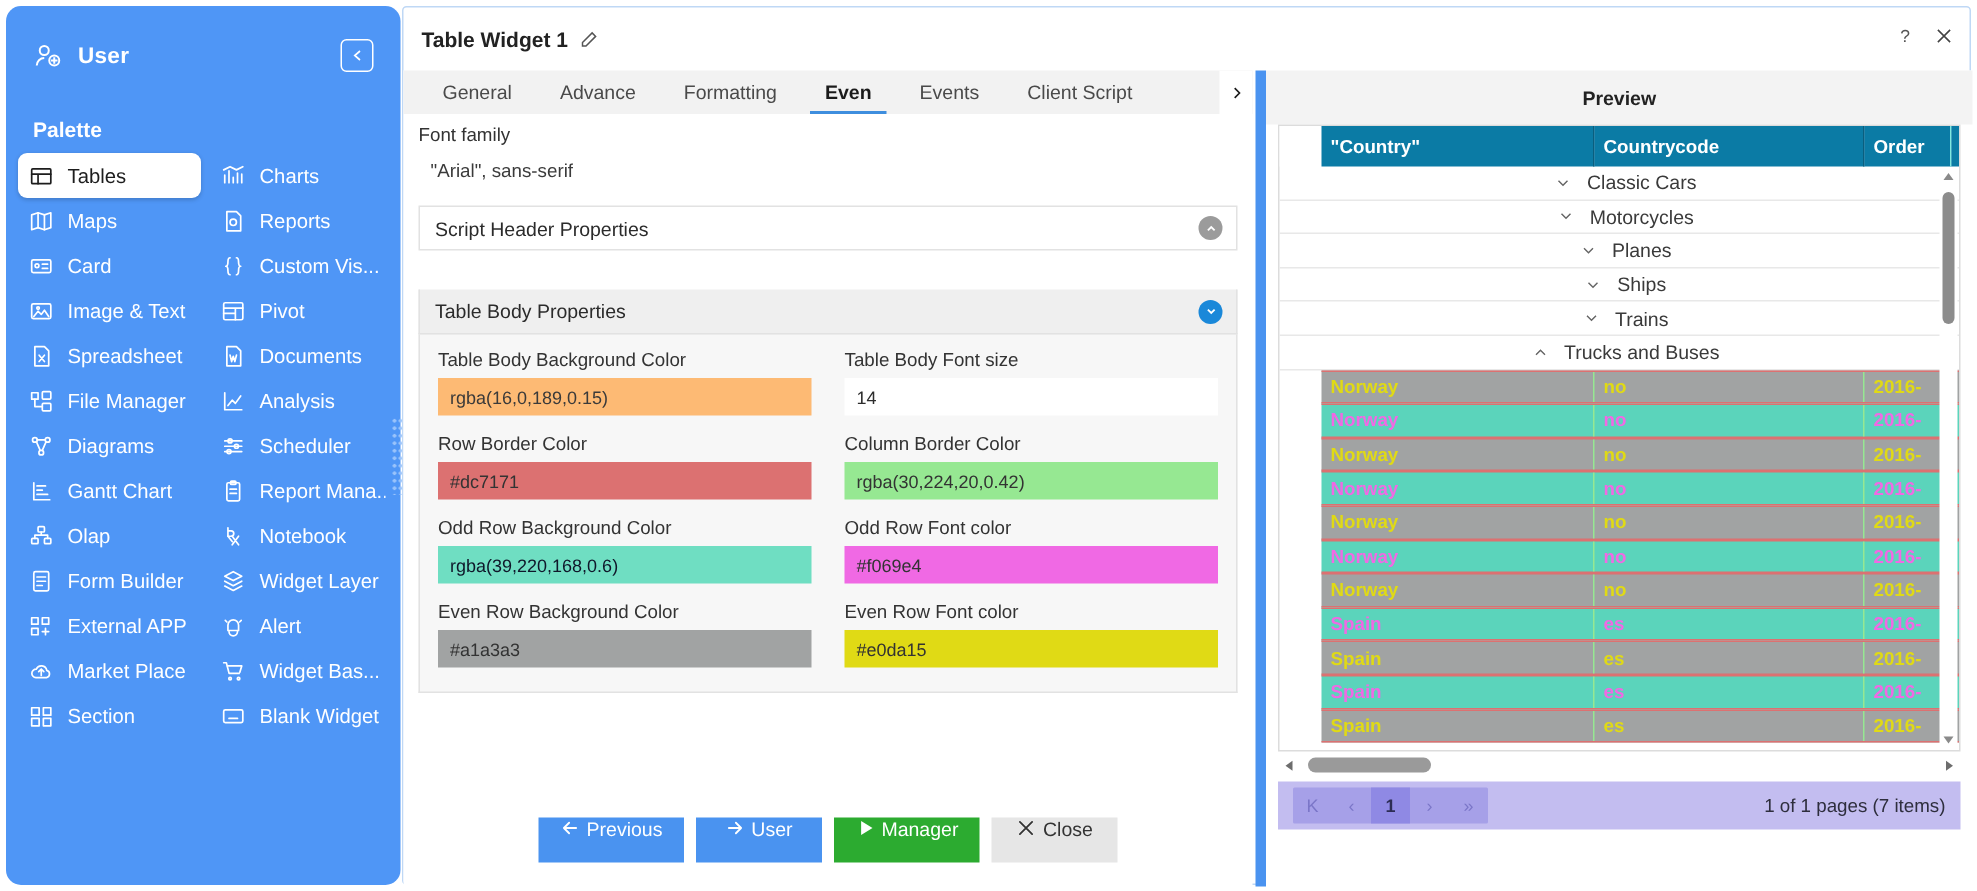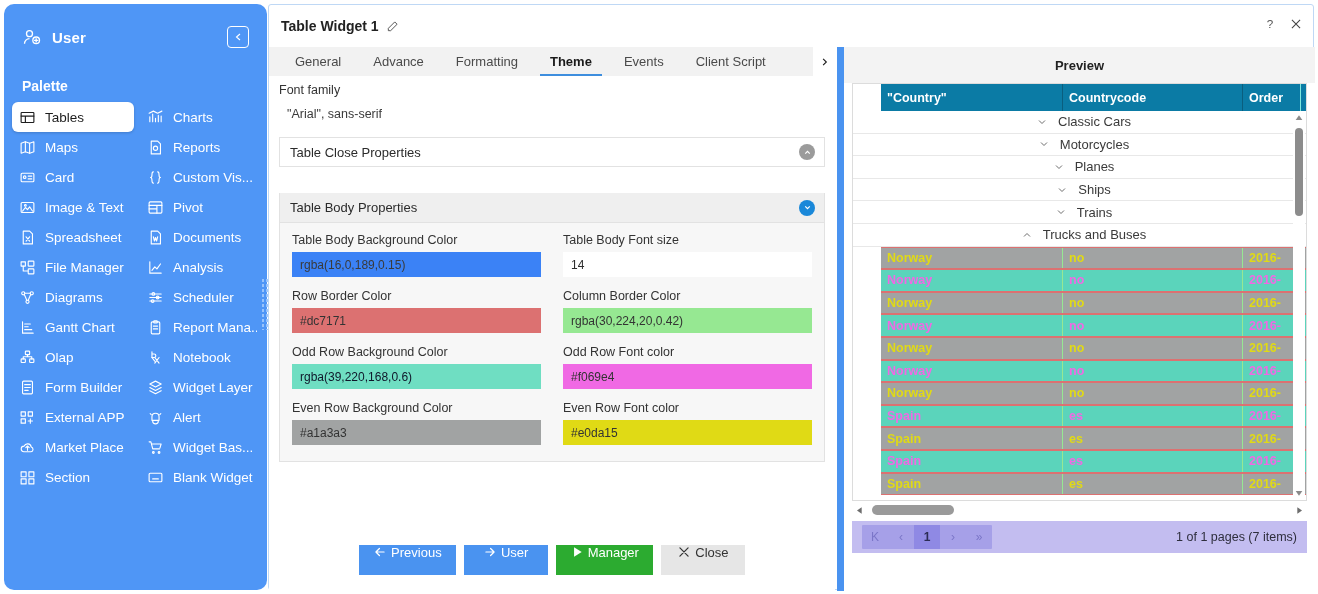--- a/index.html
+++ b/index.html
@@ -540,58 +540,58 @@
         </svg>
       </div>
     </div>
 
     <div class="settings-pane">
 
       <div class="tabbar" id="tabbar">
         <div class="tab">General</div>
           <div class="tab">Advance</div>
           <div class="tab">Formatting</div>
-          <div class="tab active">Theme</div>
+          <div class="tab active">Even</div>
           <div class="tab">Events</div>
           <div class="tab">Client Script</div>
           <div class="tab-more">
           <svg width="11" height="14" viewBox="0 0 24 24" fill="none" stroke="#1b1b1b" stroke-width="2.4">
             <path d="M9 5l7 7-7 7"></path>
           </svg>
         </div>
       </div>
 
       <div class="field-block">
         <div class="field-label">Font family</div>
         <input class="text-input" type="text" value="&quot;Arial&quot;, sans-serif" style="">
       </div>
 
       <div class="accordion-wrap">
 
         <div class="acc-head">
-          <span>Table Close Properties</span>
+          <span>Script Header Properties</span>
           <span class="acc-chevron grey">
             <svg width="9" height="9" viewBox="0 0 24 24" fill="none" stroke="#ffffff" stroke-width="3.2">
               <path d="M6 15l6-6 6 6"></path>
             </svg>
           </span>
         </div>
 
         <div class="acc-head open" style="margin-top:26px;">
           <span>Table Body Properties</span>
           <span class="acc-chevron blue">
             <svg width="9" height="9" viewBox="0 0 24 24" fill="none" stroke="#ffffff" stroke-width="3.2">
               <path d="M6 9l6 6 6-6"></path>
             </svg>
           </span>
         </div>
 
         <div class="acc-body">
           <div class="grid2" id="body-props">
-              <div><div class="prop-label">Table Body Background Color</div><input class="color-input" type="text" style="background: #3b82f6; color: rgb(58, 58, 58);" value="rgba(16,0,189,0.15)"></div>
+              <div><div class="prop-label">Table Body Background Color</div><input class="color-input" type="text" style="background: #fdba74; color: rgb(58, 58, 58);" value="rgba(16,0,189,0.15)"></div>
               <div><div class="prop-label">Table Body Font size</div><input class="color-input" type="text" style="background: rgb(255, 255, 255); color: rgb(45, 45, 45);" value="14"></div>
               <div><div class="prop-label">Row Border Color</div><input class="color-input" type="text" style="background: rgb(220, 113, 113); color: rgb(51, 51, 51);" value="#dc7171"></div>
               <div><div class="prop-label">Column Border Color</div><input class="color-input" type="text" style="background: rgb(150, 232, 146); color: rgb(51, 51, 51);" value="rgba(30,224,20,0.42)"></div>
               <div><div class="prop-label">Odd Row Background Color</div><input class="color-input" type="text" style="background: rgb(111, 222, 194); color: #0f172a;" value="rgba(39,220,168,0.6)"></div>
               <div><div class="prop-label">Odd Row Font color</div><input class="color-input" type="text" style="background: rgb(240, 105, 228); color: rgb(51, 51, 51);" value="#f069e4"></div>
               <div><div class="prop-label">Even Row Background Color</div><input class="color-input" type="text" style="background: rgb(161, 163, 163); color: rgb(51, 51, 51);" value="#a1a3a3"></div>
               <div><div class="prop-label">Even Row Font color</div><input class="color-input" type="text" style="background: rgb(224, 218, 21); color: rgb(51, 51, 51);" value="#e0da15"></div>
             </div>
         </div>
       </div>

